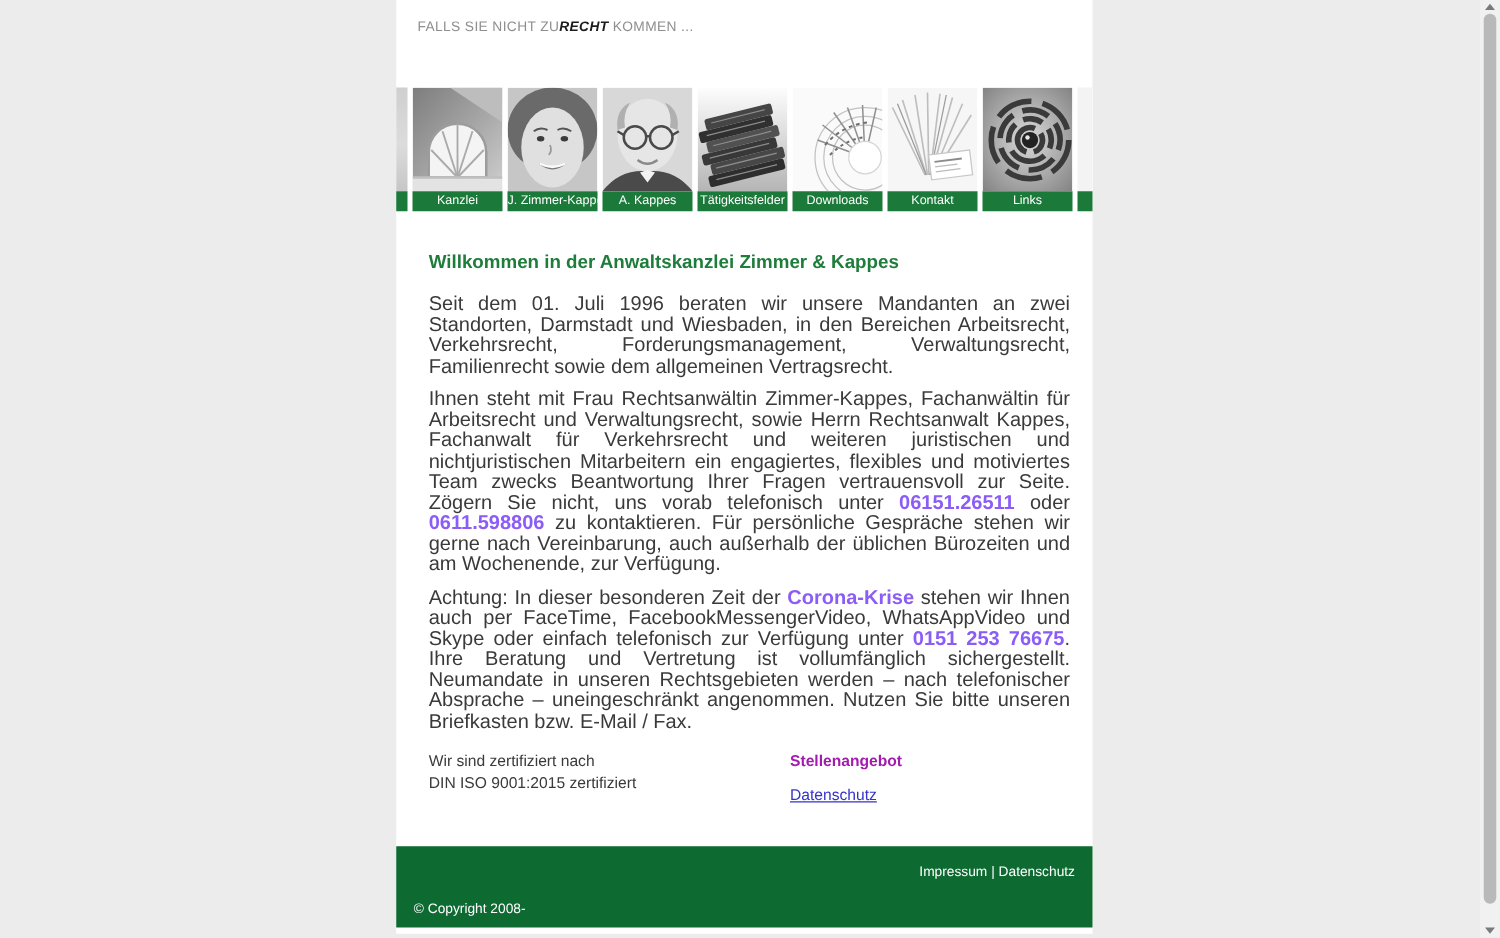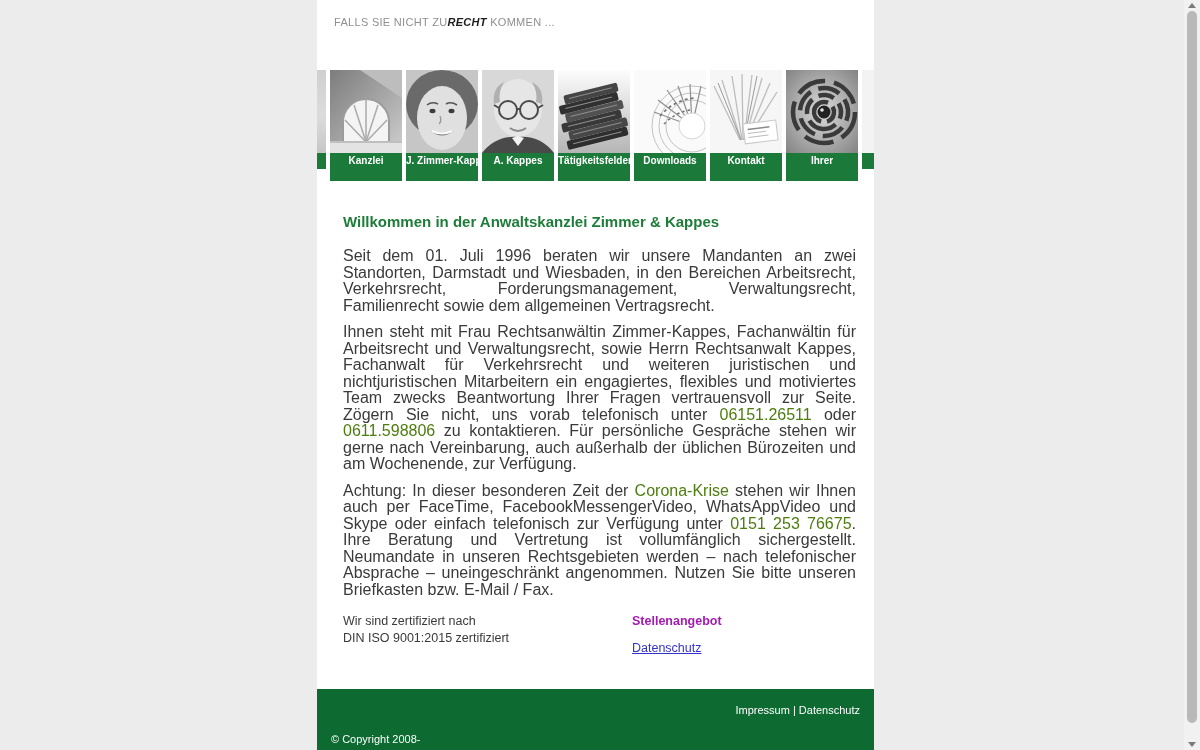--- a/index.html
+++ b/index.html
@@ -19,28 +19,28 @@
 
   
   .nav-strip{display:flex;width:557px;background:#ffffff;}
   .nav-cell{width:72px;flex:0 0 72px;margin-right:4px;cursor:pointer;}
   .nav-edge-left{width:9px;flex:0 0 9px;margin-right:4px;}
   .nav-edge-right{flex:1 1 auto;}
   .thumb{height:83px;overflow:hidden;}
   .thumb svg{display:block;}
   .thumb-frag-l{height:83px;background:linear-gradient(180deg,#cfcfcf,#dcdcdc 55%,#c6c6c6);}
   .thumb-frag-r{height:83px;background:#f3f3f3;}
-  .nav-label{height:28px;background:var(--green-nav);color:#ffffff;font-size:10px;line-height:16px;text-align:center;white-space:nowrap;overflow:hidden;font-weight:bold;}
+  .nav-label{height:16px;background:var(--green-nav);color:#ffffff;font-size:10px;line-height:16px;text-align:center;white-space:nowrap;overflow:hidden;}
   .label-frag{height:16px;background:var(--green-nav);}
 
   
   .content{padding:32px 10px 0 26px;}
   .heading{margin:0 0 18px 0;font-size:15px;font-weight:bold;color:var(--green-heading);}
   .content p{margin:0 8px 10px 0;font-size:16px;line-height:16.5px;color:#3a3a3a;text-align:justify;}
-  .content p b{font-weight:normal;color:#4d7c0f;}
+  .content p b{font-weight:bold;color:#8b5cf6;}
 
   .cert-row{display:flex;margin-top:15px;font-size:12.5px;line-height:16.5px;color:#3a3a3a;}
   .cert-left{flex:0 0 289px;}
   .jobs-title{font-weight:bold;color:#a21caf;}
   .jobs-link{display:inline-block;margin-top:10px;color:var(--link-blue);text-decoration:underline;cursor:pointer;}
 
   
   .footer{position:relative;margin-top:33px;height:65px;background:var(--green-footer);}
   .footer-links{position:absolute;top:15px;right:14px;font-size:11px;color:#ffffff;}
   .footer-links .flink{cursor:pointer;}
@@ -240,21 +240,21 @@
             <g fill="none" stroke="#3a3a3a" stroke-width="4.5">
               <circle cx="38" cy="42" r="31" stroke-dasharray="30 9"></circle>
               <circle cx="38" cy="42" r="24" stroke-dasharray="22 8" transform="rotate(40 38 42)"></circle>
               <circle cx="38" cy="42" r="17" stroke-dasharray="16 7" transform="rotate(95 38 42)"></circle>
               <circle cx="38" cy="42" r="10" stroke-dasharray="18 6" transform="rotate(190 38 42)"></circle>
             </g>
             <circle cx="38" cy="42" r="6.5" fill="#222222"></circle>
             <circle cx="36" cy="40" r="1.8" fill="#e8e8e8"></circle>
           </svg>
         </div>
-        <div class="nav-label">Ihrer</div>
+        <div class="nav-label">Links</div>
       </div>
 
       <div class="nav-edge-right">
         <div class="thumb-frag-r"></div>
         <div class="label-frag"></div>
       </div>
     </div>
 
     <div class="content">
       <h1 class="heading">Willkommen in der Anwaltskanzlei Zimmer &amp; Kappes</h1>

